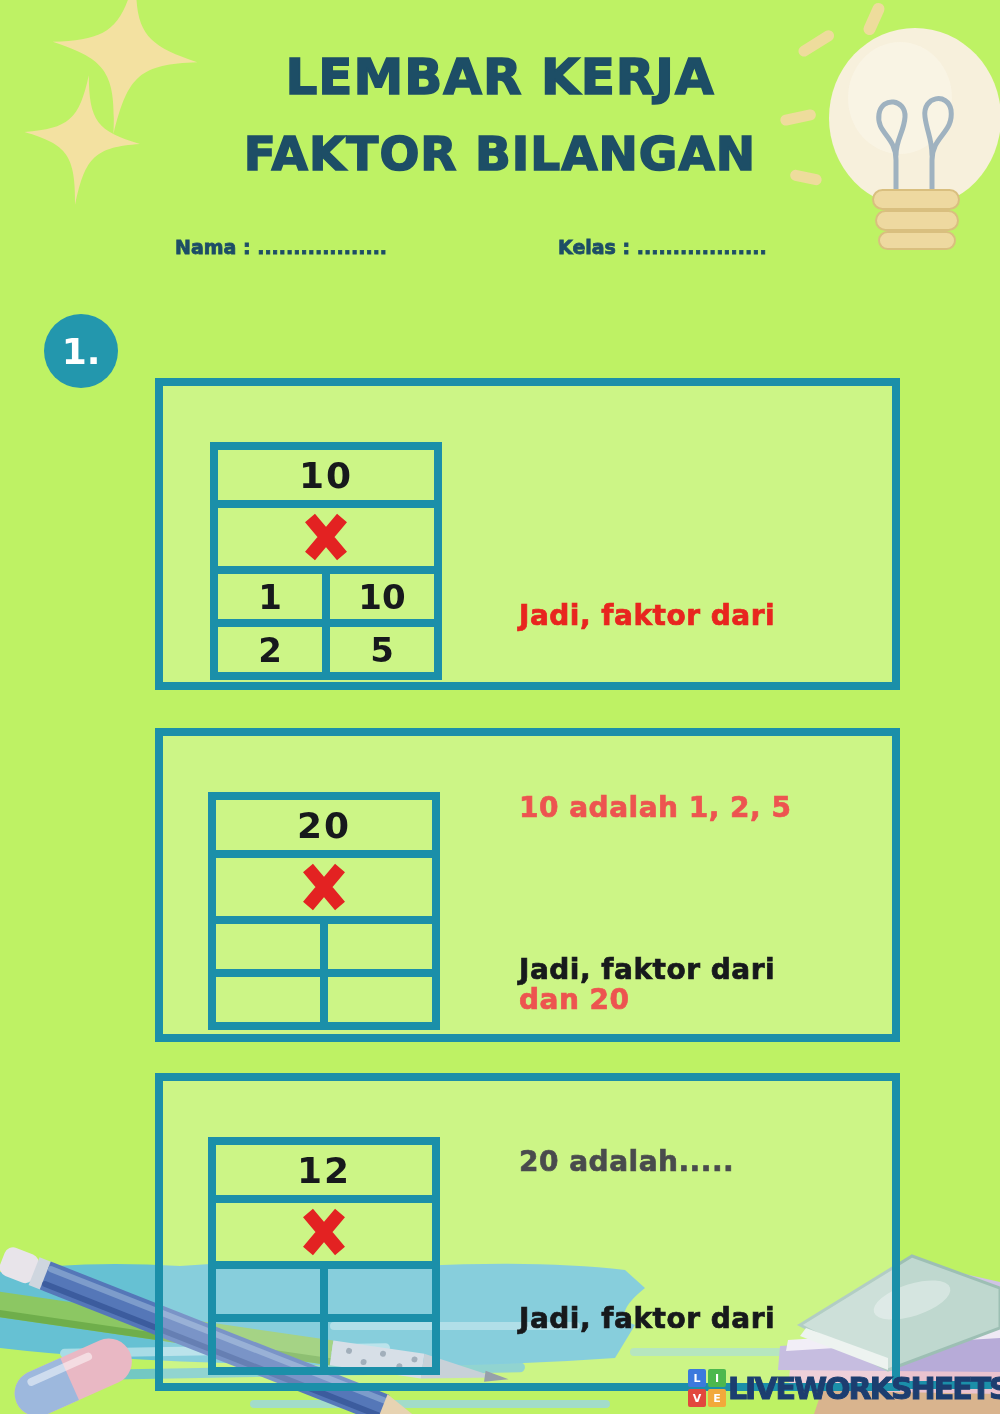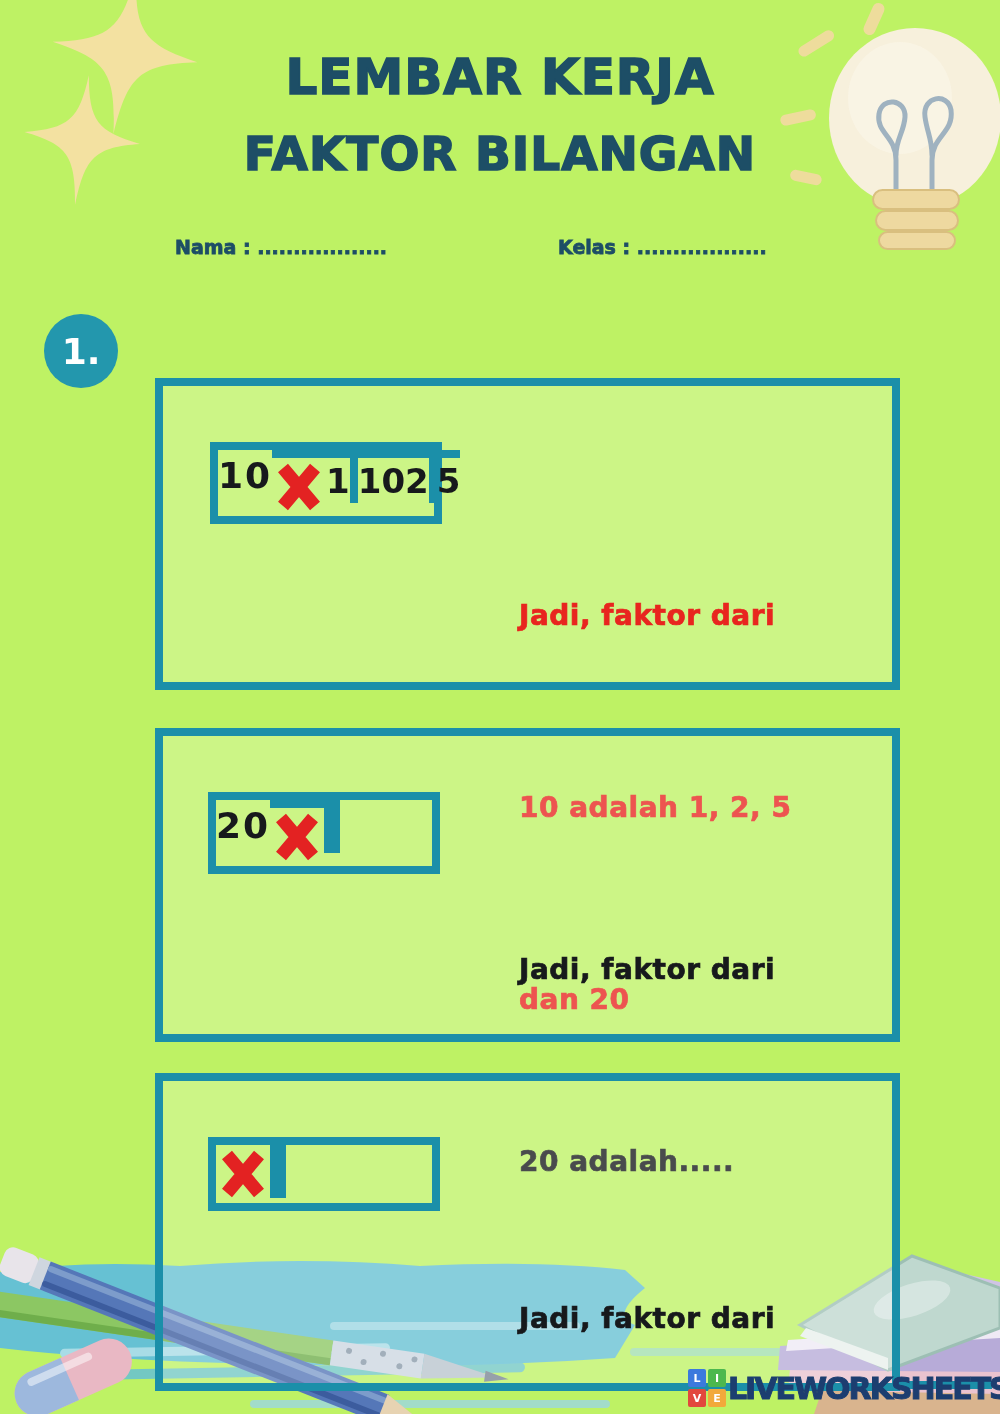--- a/index.html
+++ b/index.html
@@ -44,21 +44,21 @@
   #box-ex12{top:1073px; height:318px;}
 
   .contoh{
     position:absolute; top:14px; left:0; width:100%; text-align:center;
     color:#e8251f; font-size:30px; font-weight:bold; letter-spacing:2px;
     -webkit-text-stroke:0.8px #e8251f;
   }
 
   .ftable{
     position:absolute; width:232px; box-sizing:border-box;
-    border:8px solid #1b8fa9; display:flex; flex-direction:row;
+    border:8px solid #1b8fa9; display:flex; flex-direction:column;
   }
   #box-example .ftable{left:47px; top:56px;}
   #box-ex20 .ftable{left:45px; top:56px;}
   #box-ex12 .ftable{left:45px; top:56px;}
   .trow{display:flex; align-items:center; justify-content:center;}
   .trow + .trow{border-top:8px solid #1b8fa9;}
   .trow.num{height:50px;}
   .trow.op{height:58px;}
   .trow.pair{height:45px; justify-content:stretch;}
   .cell{
@@ -240,20 +240,23 @@
       </div>
     </div>
     <div class="caption">
       <div>Jadi, faktor dari</div>
       <div>20 adalah.....</div>
     </div>
   </div>
 
   <div class="qbox" id="box-ex12">
     <div class="ftable">
+      <div class="trow num">
+        <span class="numtext">12</span>
+      </div>
       <div class="trow op">
         <svg width="54" height="54" viewBox="0 0 54 54">
           <path d="M11 8 L43 46 M43 8 L11 46" stroke="#e32222" stroke-width="13"></path>
         </svg>
       </div>
       <div class="trow pair">
         <div class="cell"></div>
         <div class="cell"></div>
       </div>
       <div class="trow pair">

